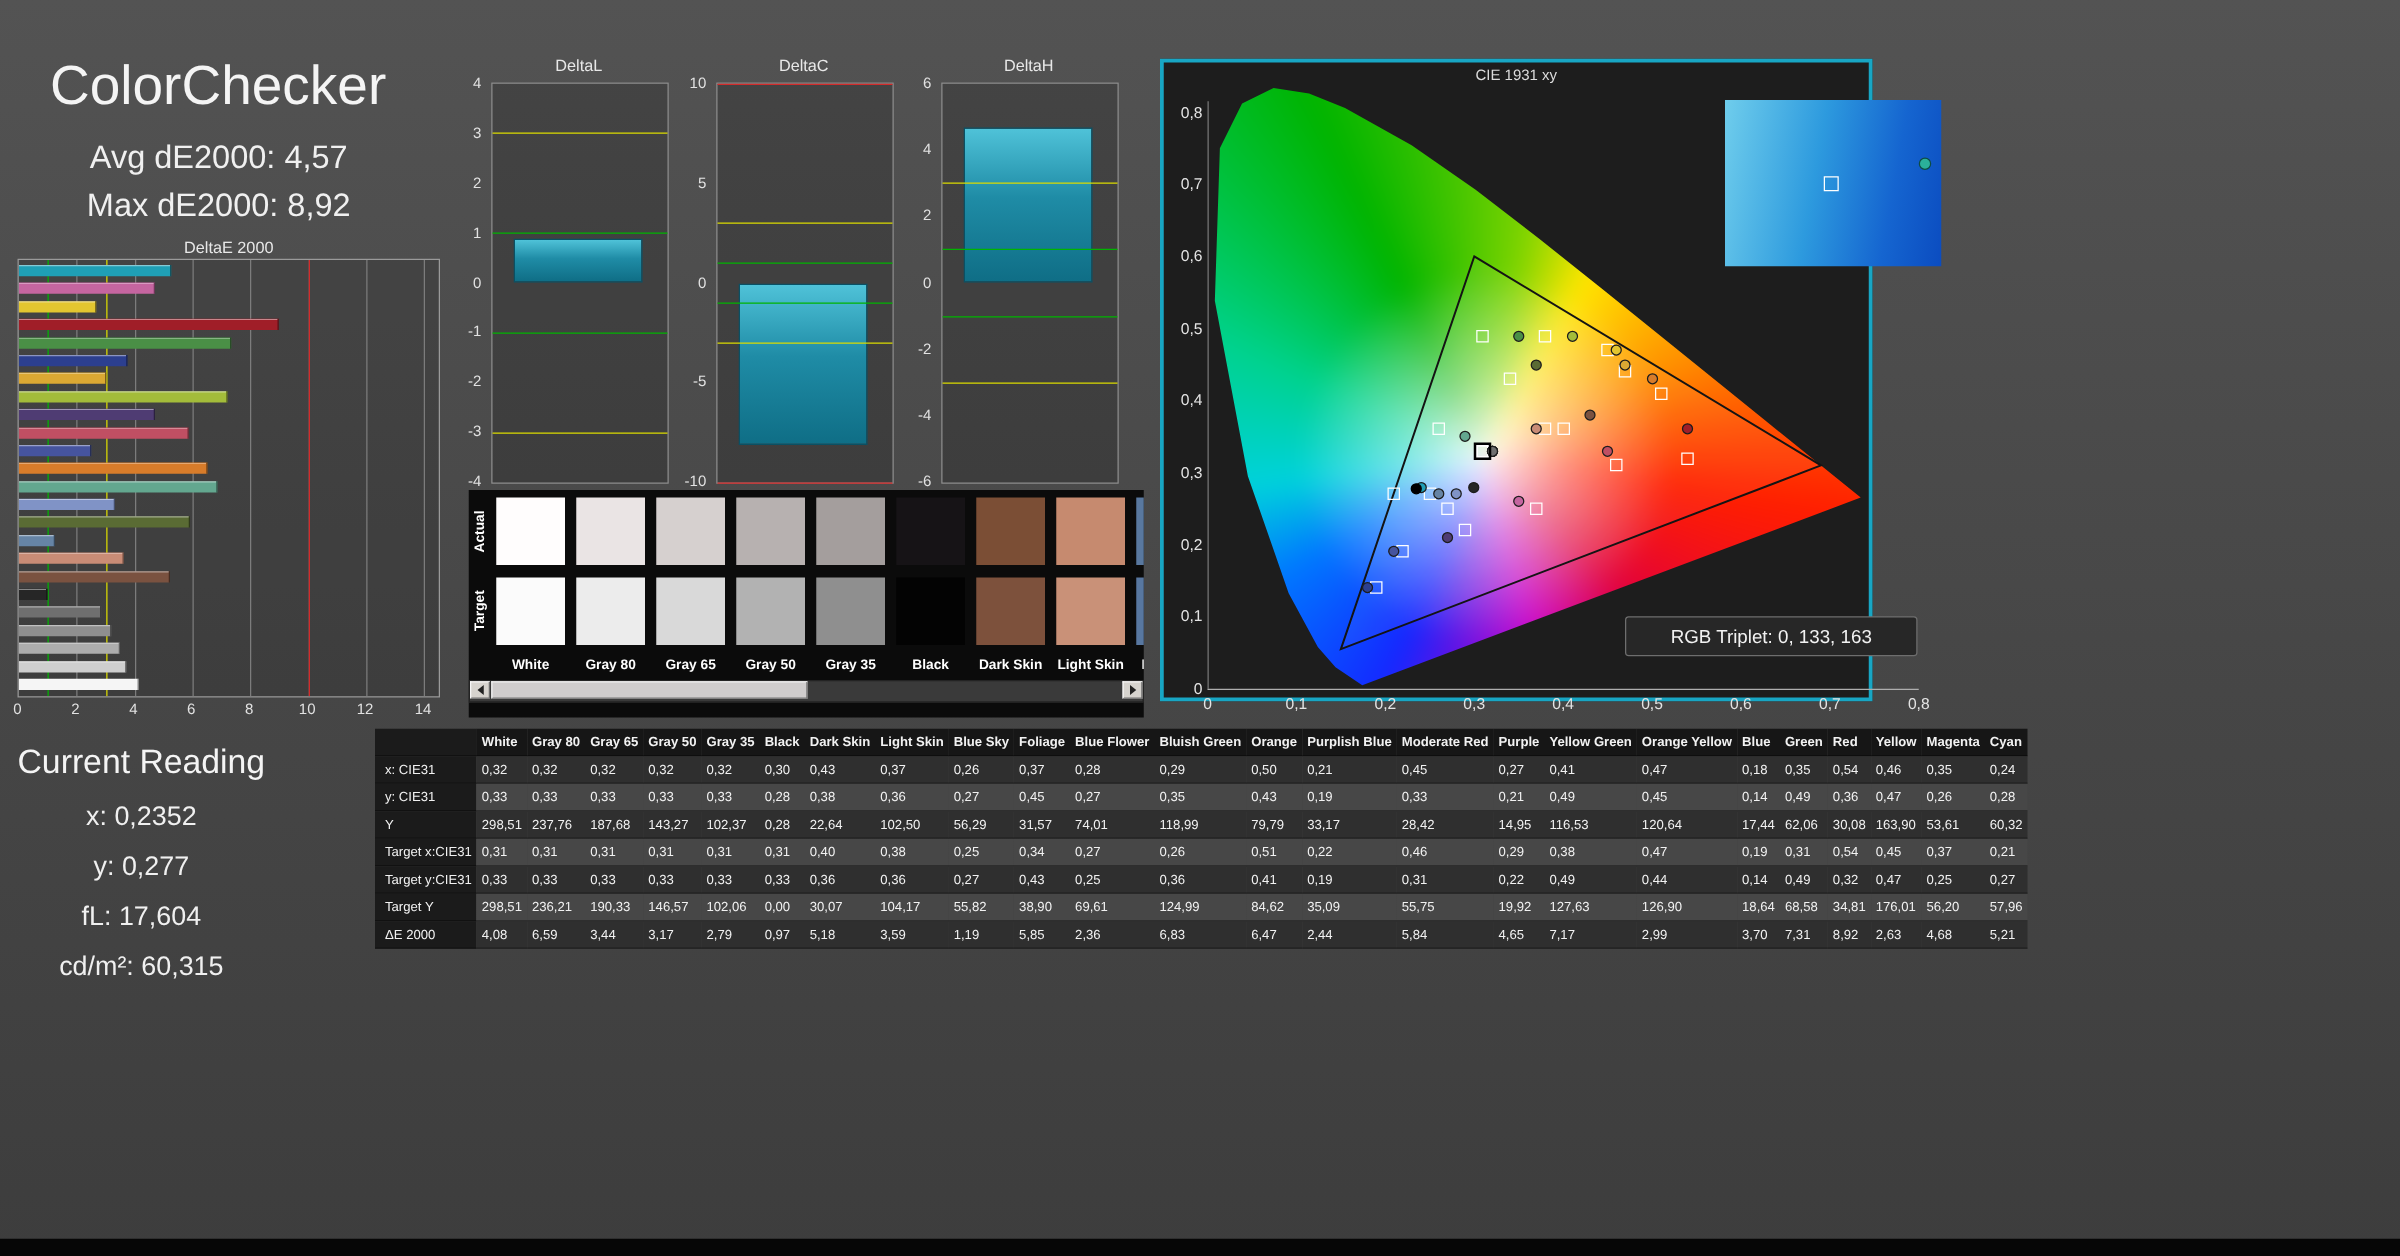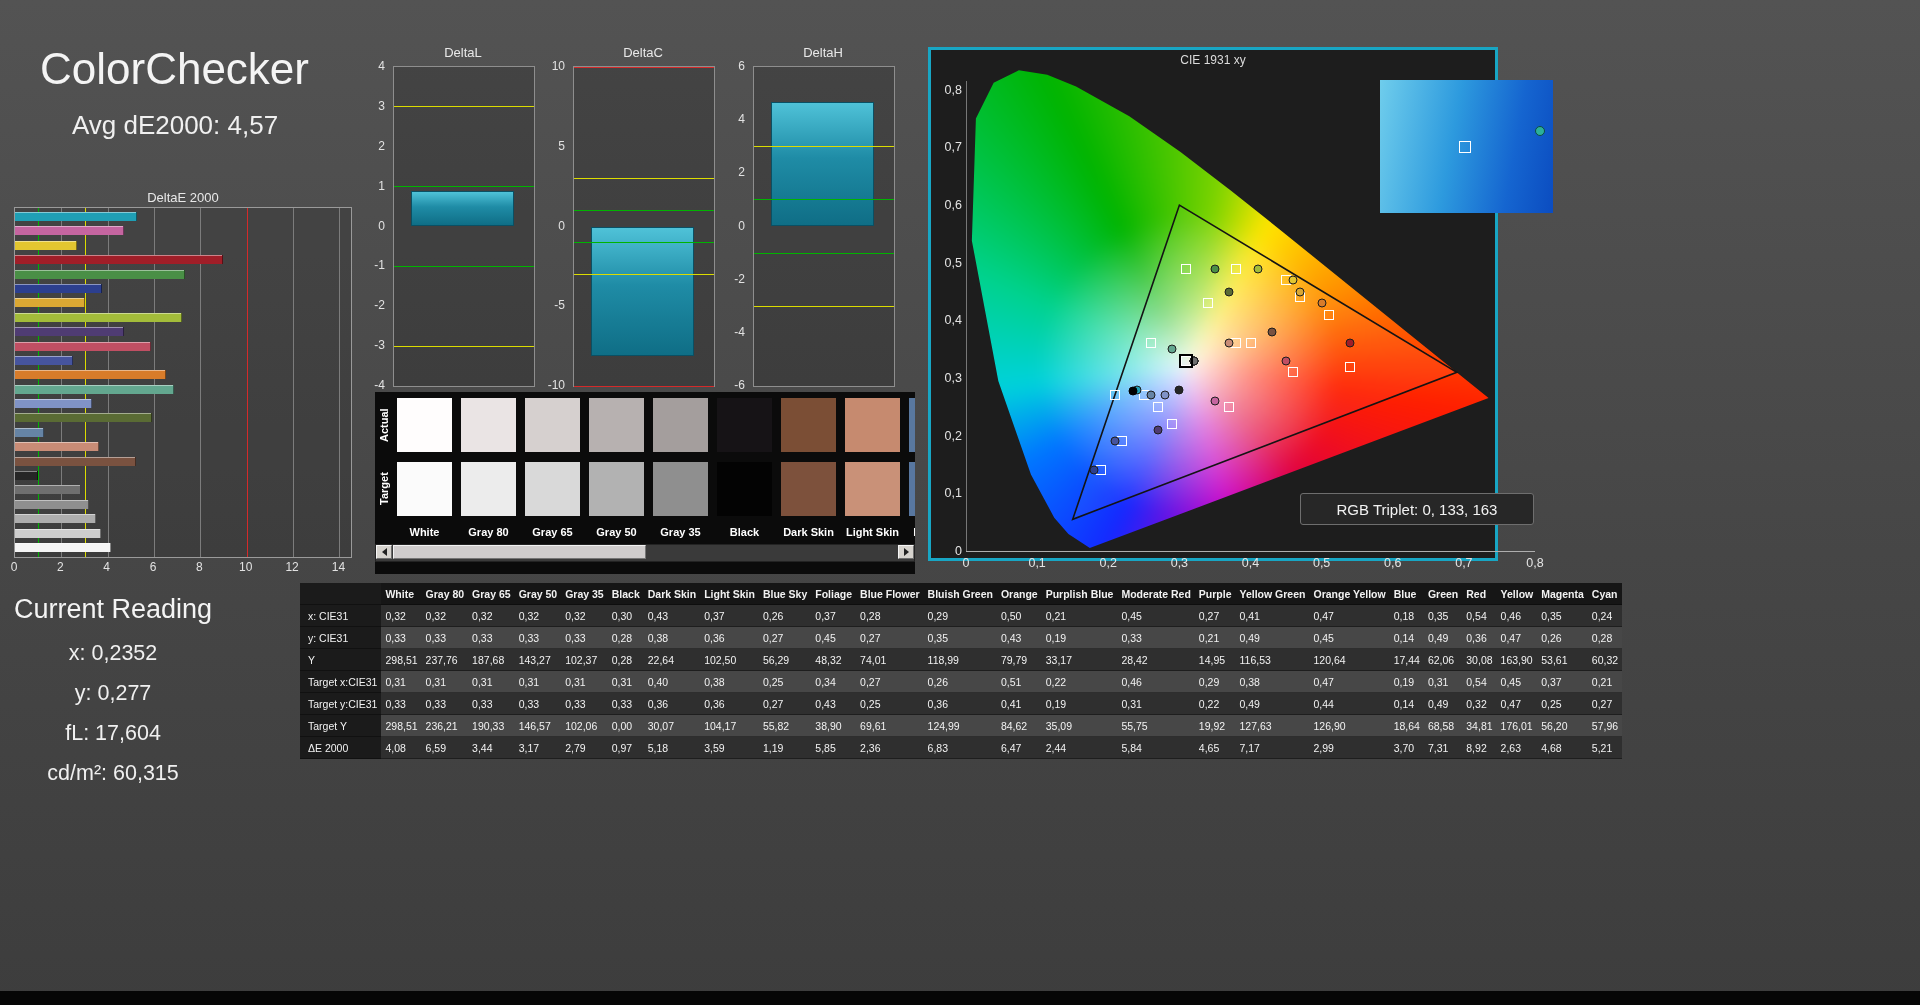--- a/index.html
+++ b/index.html
@@ -101,20 +101,21 @@
   #taskbar{position:absolute;left:0;right:0;bottom:0;height:14px;background:#060606;}
 </style>
 </head>
 <body>
 
 <div id="app">
 
   <div id="page-title">ColorChecker</div>
   <div id="hdr-stats">
     <div>Avg dE2000: 4,57</div>
+    <div>Max dE2000: 8,92</div>
   </div>
 
   <section id="deltae">
     <div class="ctitle">DeltaE 2000</div>
     <div id="de-plot">
 
     <div class="gridv" style="left: 13.7931%;"></div>
         <div class="gridv" style="left: 27.5862%;"></div>
         <div class="gridv" style="left: 41.3793%;"></div>
         <div class="gridv" style="left: 55.1724%;"></div>
@@ -461,21 +462,21 @@
             <th class="rowlab">Y</th>
             <td>298,51</td>
             <td>237,76</td>
             <td>187,68</td>
             <td>143,27</td>
             <td>102,37</td>
             <td>0,28</td>
             <td>22,64</td>
             <td>102,50</td>
             <td>56,29</td>
-            <td>48,32</td>
+            <td>31,57</td>
             <td>74,01</td>
             <td>118,99</td>
             <td>79,79</td>
             <td>33,17</td>
             <td>28,42</td>
             <td>14,95</td>
             <td>116,53</td>
             <td>120,64</td>
             <td>17,44</td>
             <td>62,06</td>

